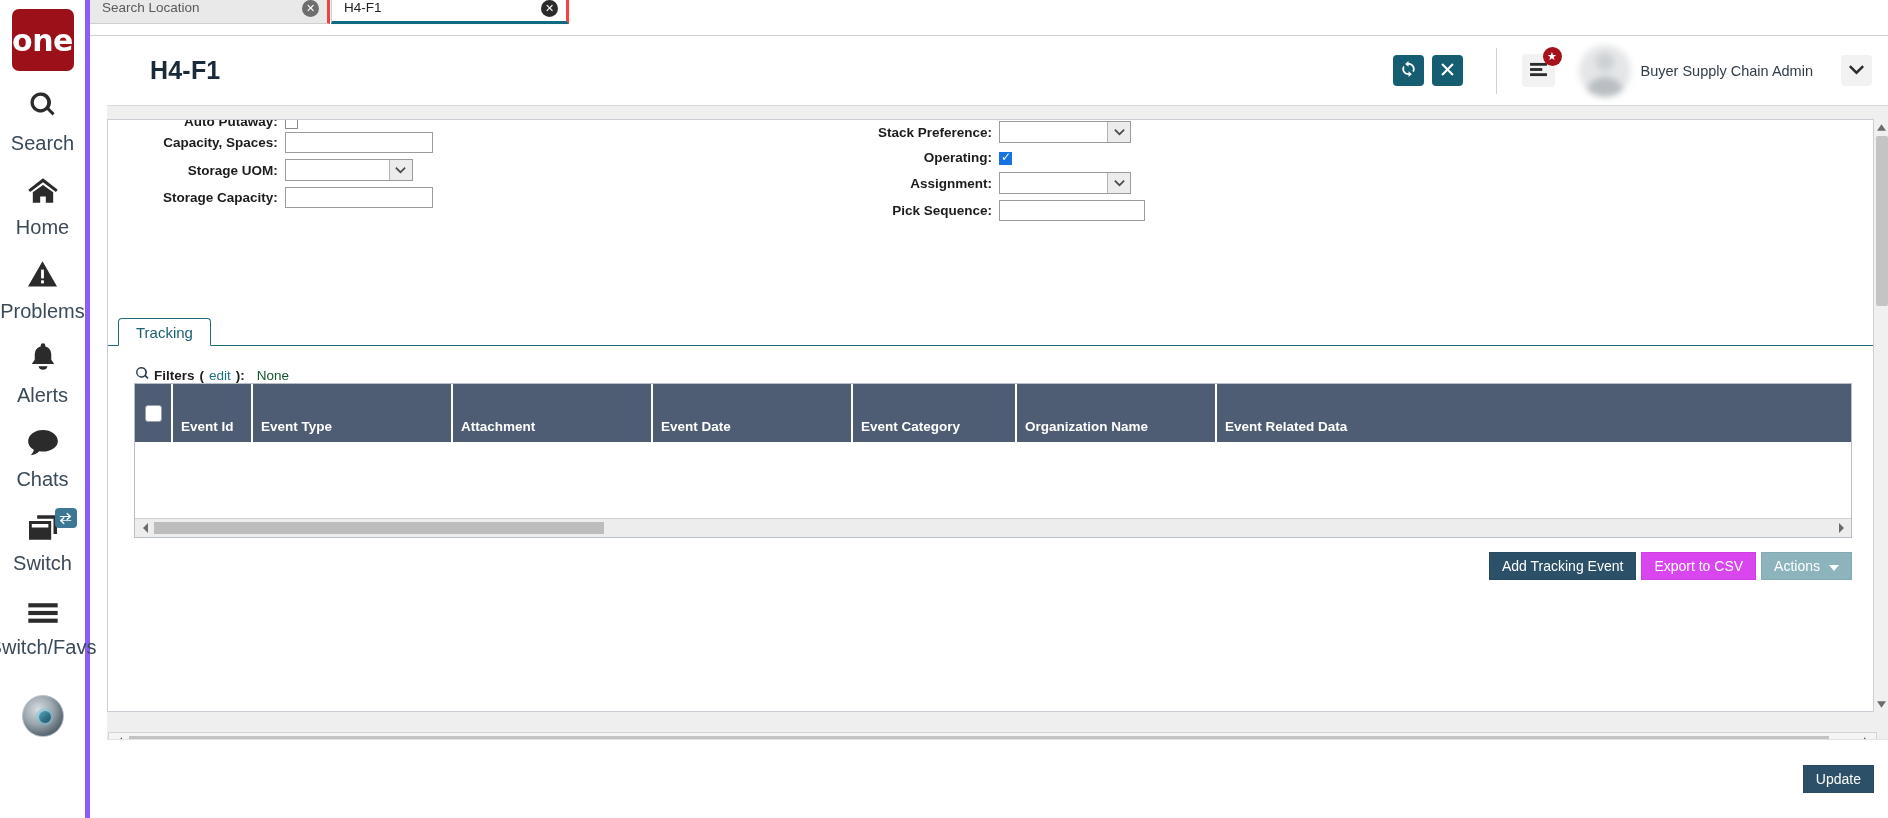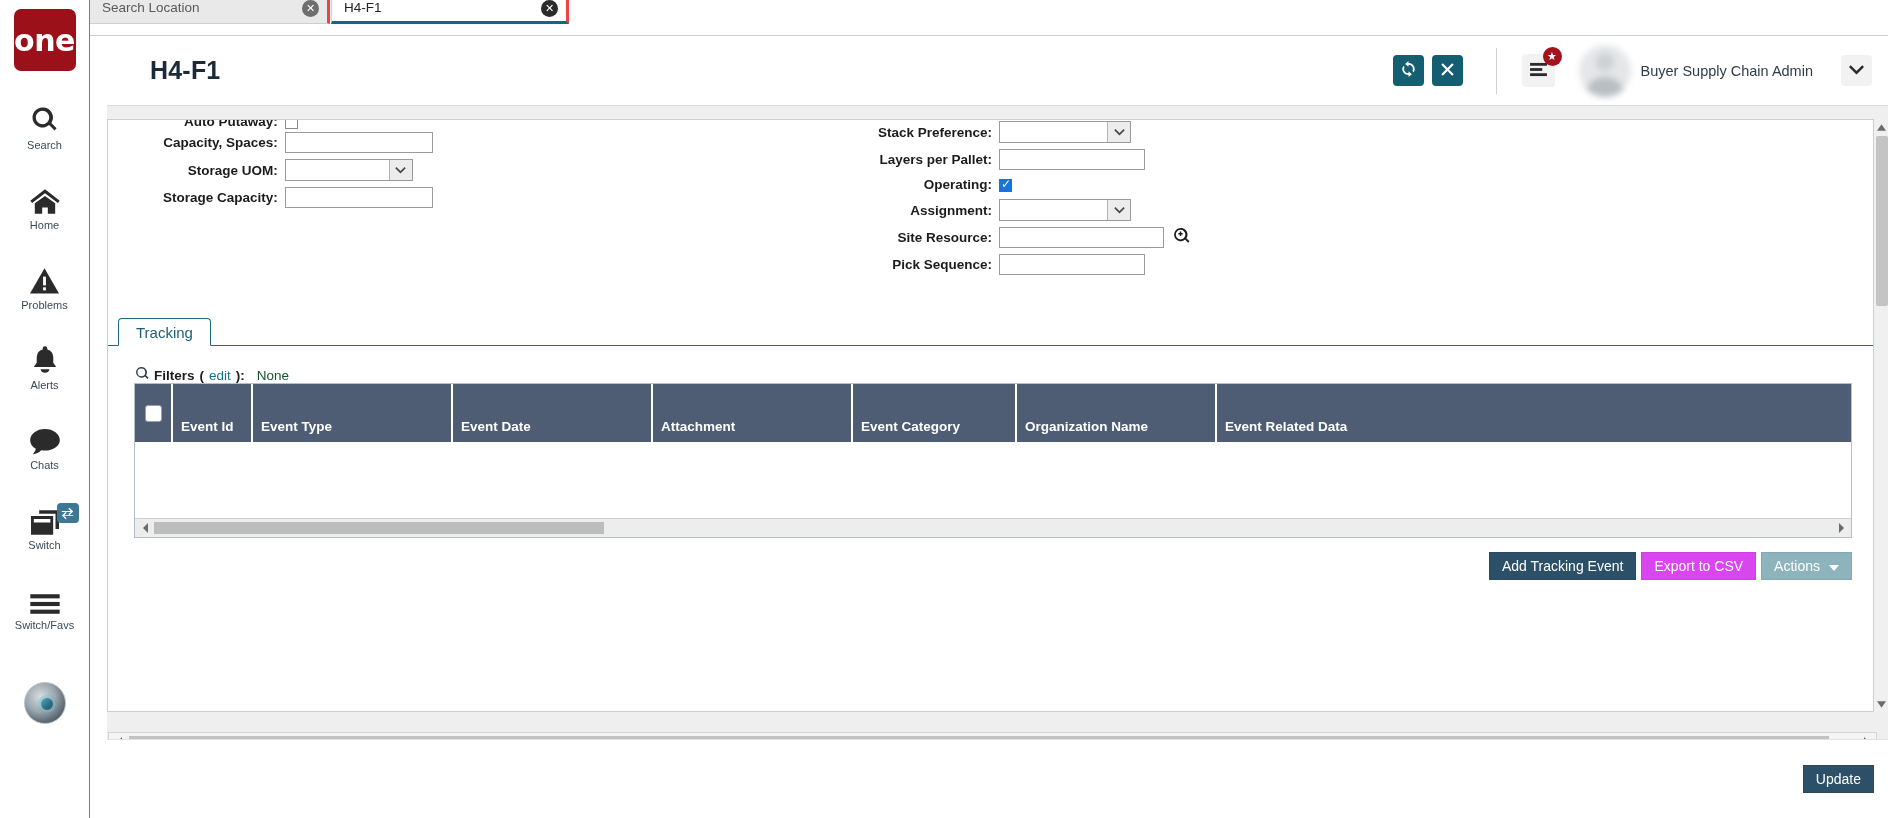--- a/index.html
+++ b/index.html
@@ -8,37 +8,37 @@
     width:1888px; height:818px;
     font-family:"Liberation Sans", sans-serif;
     background:#ffffff; overflow:hidden;
     font-size:13px; color:#333;
   }
   #app { position:relative; width:1888px; height:818px; }
 
   
   #rail {
     position:absolute; left:0; top:0; width:90px; height:818px;
-    background:#ffffff; border-right:1px solid #8b5cf6;
-    display:flex; flex-direction:column; align-items:center;gap:15px;
+    background:#ffffff; border-right:5px solid #8b5cf6;
+    display:flex; flex-direction:column; align-items:center;
   }
   #logo {
     width:62px; height:62px; margin-top:9px; background:#9b1019;
     border-radius:7px; display:flex; align-items:center; justify-content:center;
     color:#fff; font-size:30px; font-weight:600; letter-spacing:-0.5px;
     font-family:"DejaVu Sans", sans-serif;
   }
   .rail-item {
     width:90px; margin-top:19px; display:flex; flex-direction:column;
     align-items:center; cursor:pointer; position:relative;
   }
   .rail-ico { height:30px; display:flex; align-items:flex-end; justify-content:center; }
   .rail-ico svg { fill:#2b2b2b; }
   .rail-label {
-    margin-top:4px; font-size:11px; color:#3a4a58;
+    margin-top:12px; font-size:20px; color:#3a4a58;
     font-family:"Liberation Sans", sans-serif; white-space:nowrap;
   }
   #switch-badge {
     position:absolute; right:11px; top:-2px; width:22px; height:20px;
     background:#3d7793; border-radius:4px;
     display:flex; align-items:center; justify-content:center;
   }
   #avatar-rail {
     width:42px; height:42px; border-radius:50%; margin-top:36px;
     background:radial-gradient(circle at 38% 34%, #d8dde2 0%, #9aa5ad 42%, #5c6b75 70%, #3d4a54 100%);
@@ -435,52 +435,37 @@
                 <span style="flex:1"></span>
                 <span class="sel-btn">
                   <svg width="11" height="7" viewBox="0 0 12 8">
                       <path d="M1.4 0L0 1.4 6 7.4l6-6L10.6 0 6 4.6z" fill="#4a4a4a"></path>
                     </svg>
                 </span>
               </span>
             </div>
           </div>
           <div class="frow">
-            <div class="flabel">Layers per Pallet:</div>
-            <div class="fctl"><span class="tbox" style="width:146px"></span></div>
-          </div>
-          <div class="frow">
             <div class="flabel">Operating:</div>
             <div class="fctl"><span class="cb on"></span></div>
           </div>
           <div class="frow">
             <div class="flabel">Assignment:</div>
             <div class="fctl">
               <span class="sel" style="width:132px">
                 <span style="flex:1"></span>
                 <span class="sel-btn">
                   <svg width="11" height="7" viewBox="0 0 12 8">
                       <path d="M1.4 0L0 1.4 6 7.4l6-6L10.6 0 6 4.6z" fill="#4a4a4a"></path>
                     </svg>
                 </span>
               </span>
             </div>
           </div>
           <div class="frow">
-            <div class="flabel">Site Resource:</div>
-            <div class="fctl">
-              <span class="tbox" style="width:165px"></span>
-              <span class="mag">
-                <svg width="16" height="16" viewBox="0 0 18 18">
-                    <path d="M7.4 0a7.4 7.4 0 105 13l3.5 3.5 1.5-1.5-3.5-3.5A7.4 7.4 0 007.4 0zm0 2a5.4 5.4 0 110 10.8A5.4 5.4 0 017.4 2zm-.9 2v1.6H4.9v1.7h1.6V9h1.7V7.3h1.6V5.6H8.2V4z" fill="#1c1c1c"></path>
-                  </svg>
-              </span>
-            </div>
-          </div>
-          <div class="frow">
             <div class="flabel">Pick Sequence:</div>
             <div class="fctl"><span class="tbox" style="width:146px"></span></div>
           </div>
         </div>
       </div>
 
       <div id="tab-row">
         <div id="tracking-tab">
           <span>Tracking</span>
         </div>
@@ -499,22 +484,22 @@
         <span class="val">None</span>
       </div>
 
       <div id="grid">
         <div id="grid-head">
           <div class="gh cbcol" style="width:38px">
             <span class="hcb"></span>
           </div>
           <div class="gh" style="width:80px">Event Id</div>
           <div class="gh" style="width:200px">Event Type</div>
+          <div class="gh" style="width:200px">Attachment</div>
           <div class="gh" style="width:200px">Event Date</div>
-          <div class="gh" style="width:200px">Attachment</div>
           <div class="gh" style="width:164px">Event Category</div>
           <div class="gh" style="width:200px">Organization Name</div>
           <div class="gh" style="width:198px; border-right:none">Event Related Data</div>
         </div>
         <div id="grid-body"></div>
         <div id="grid-hscroll">
           <div class="hsb-arrow">
             <svg width="8" height="10" viewBox="0 0 8 10">
                 <path d="M7 0L2 5l5 5z" fill="#6b6b6b"></path>
               </svg>

